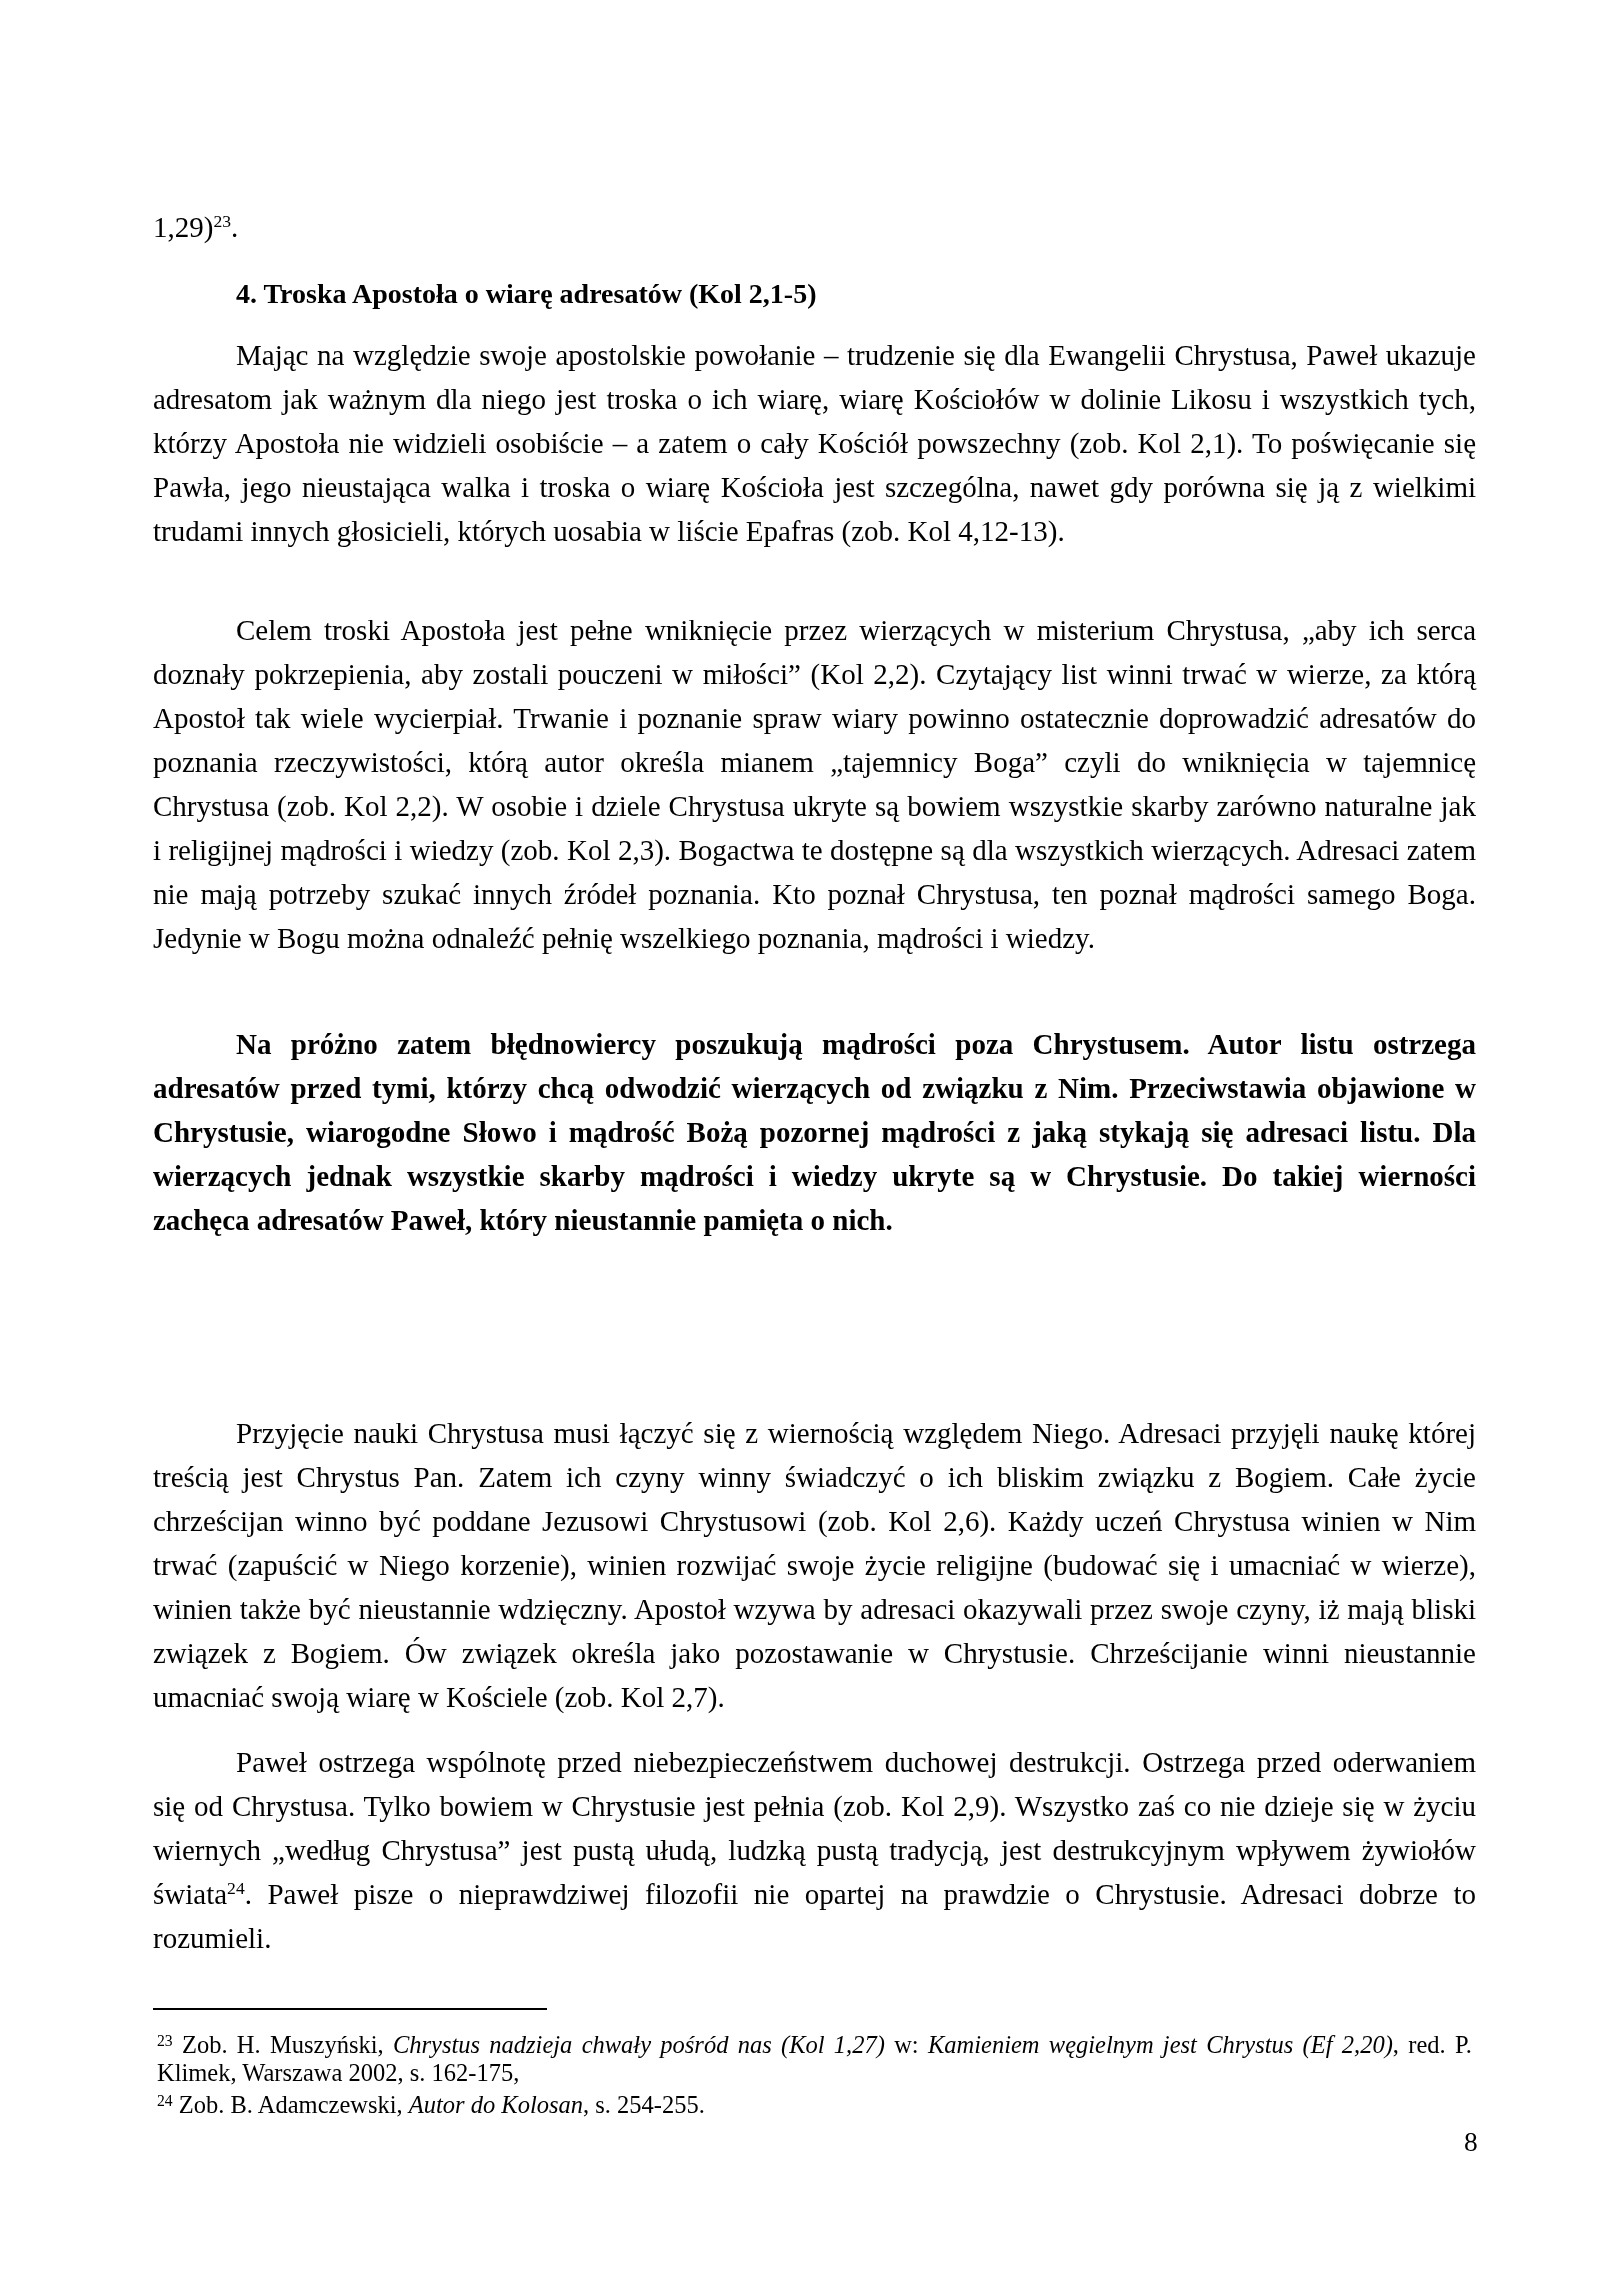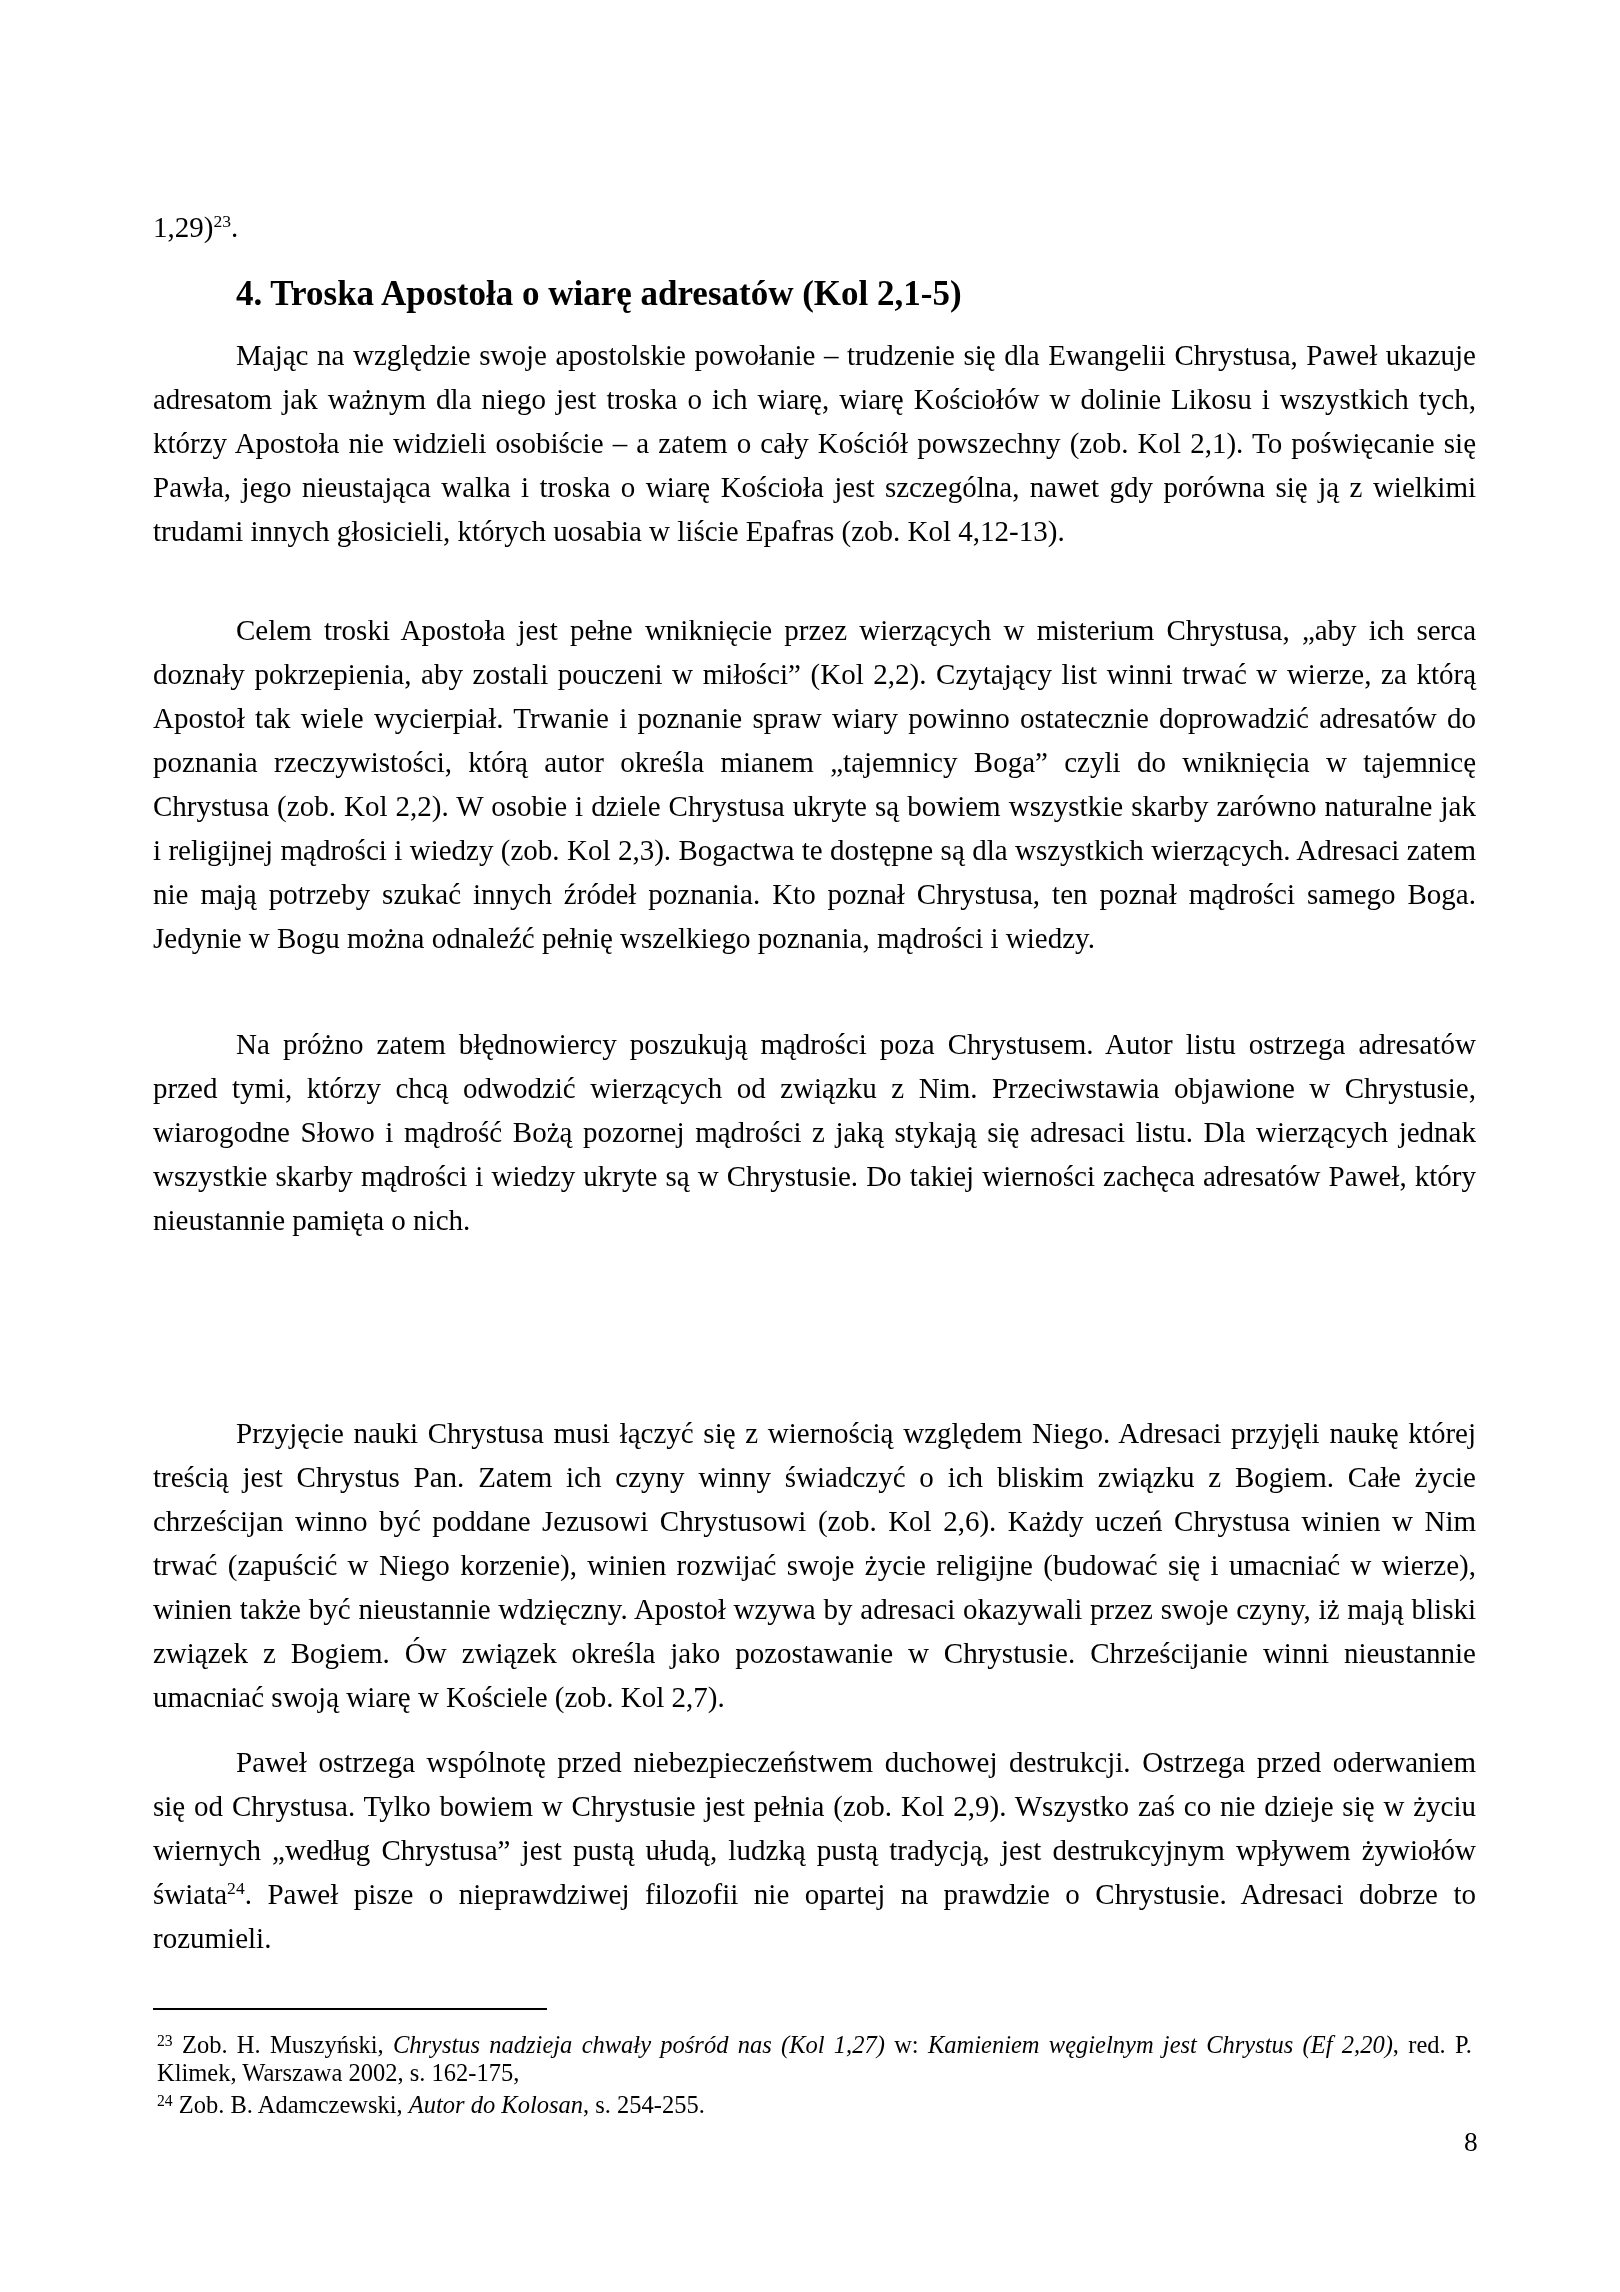--- a/index.html
+++ b/index.html
@@ -1,28 +1,28 @@
 <!DOCTYPE html>
 <html><head>
 <meta charset="utf-8">
 <style>
   html, body { margin: 0; padding: 0; background: #ffffff; }
   body { width: 1620px; height: 2293px; position: relative; overflow: hidden;
          font-family: "Liberation Serif", "DejaVu Serif", serif; color: #000; }
   .page { position: absolute; left: 0; top: 0; width: 1620px; height: 2293px; }
   .frag { position: absolute; left: 153px; top: 157px; font-size: 29px; line-height: 44px; margin-top: 48px; }
   .frag sup, .fnref { font-size: 17.6px; vertical-align: top; position: relative; top: -5.9px; }
-  .heading { position: absolute; left: 236px; font-size: 35px; font-weight: bold; line-height: 39px; margin: 0; }
+  .heading { position: absolute; left: 236px; font-size: 28px; font-weight: bold; line-height: 39px; margin: 0; }
   .h4 { top: 274px; }
   .h5 { top: 1345px; }
   .para { position: absolute; left: 153px; width: 1323px; font-size: 29px; line-height: 44px;
           text-align: justify; text-indent: 83px; margin: 0; }
   .p1 { top: 333px; }
   .p2 { top: 608px; }
-  .p3 { top: 1022px; }
+  .p3 { top: 1022px; font-weight: bold; }
   .p4 { top: 1411px; }
   .p5 { top: 1740px; }
   .fn-rule { position: absolute; left: 153px; top: 2008px; width: 394px; height: 2px; background: #000; }
   .footnotes { position: absolute; left: 153px; top: 2027px; width: 1323px; font-size: 24.5px; line-height: 28px; }
   .fn { margin: 4px; text-align: justify; font-family: Liberation Serif, serif; }
   .fn sup { font-size: 15.7px; vertical-align: top; position: relative; top: -3.9px; }
   .pagenum { position: absolute; left: 1464px; top: 2127px; font-size: 27.4px; }
   i { font-style: italic; }
 </style>
 </head>

